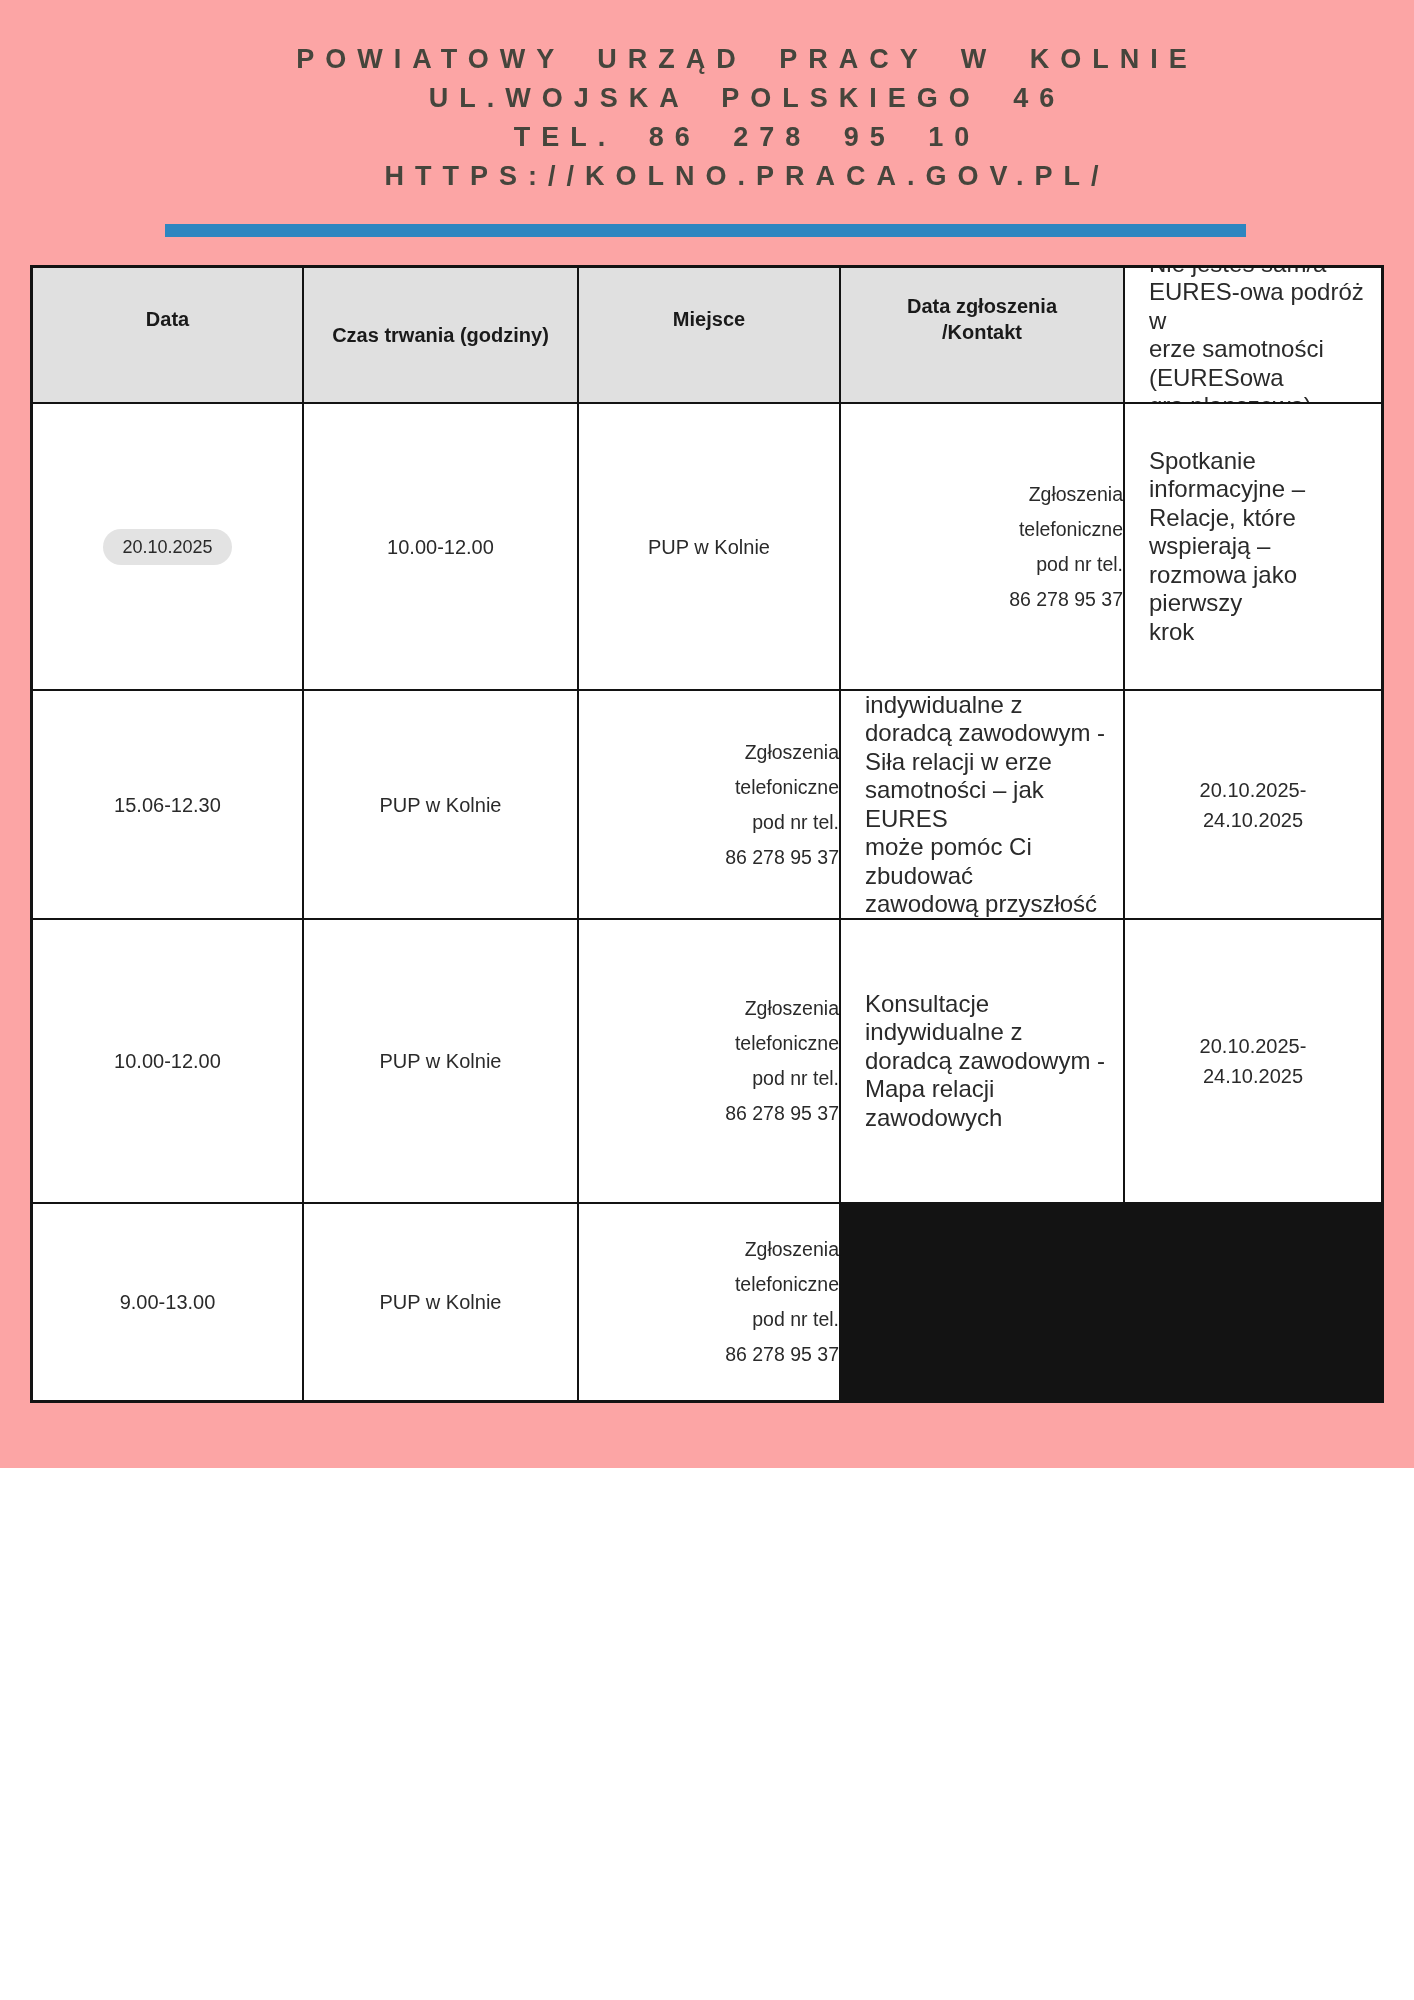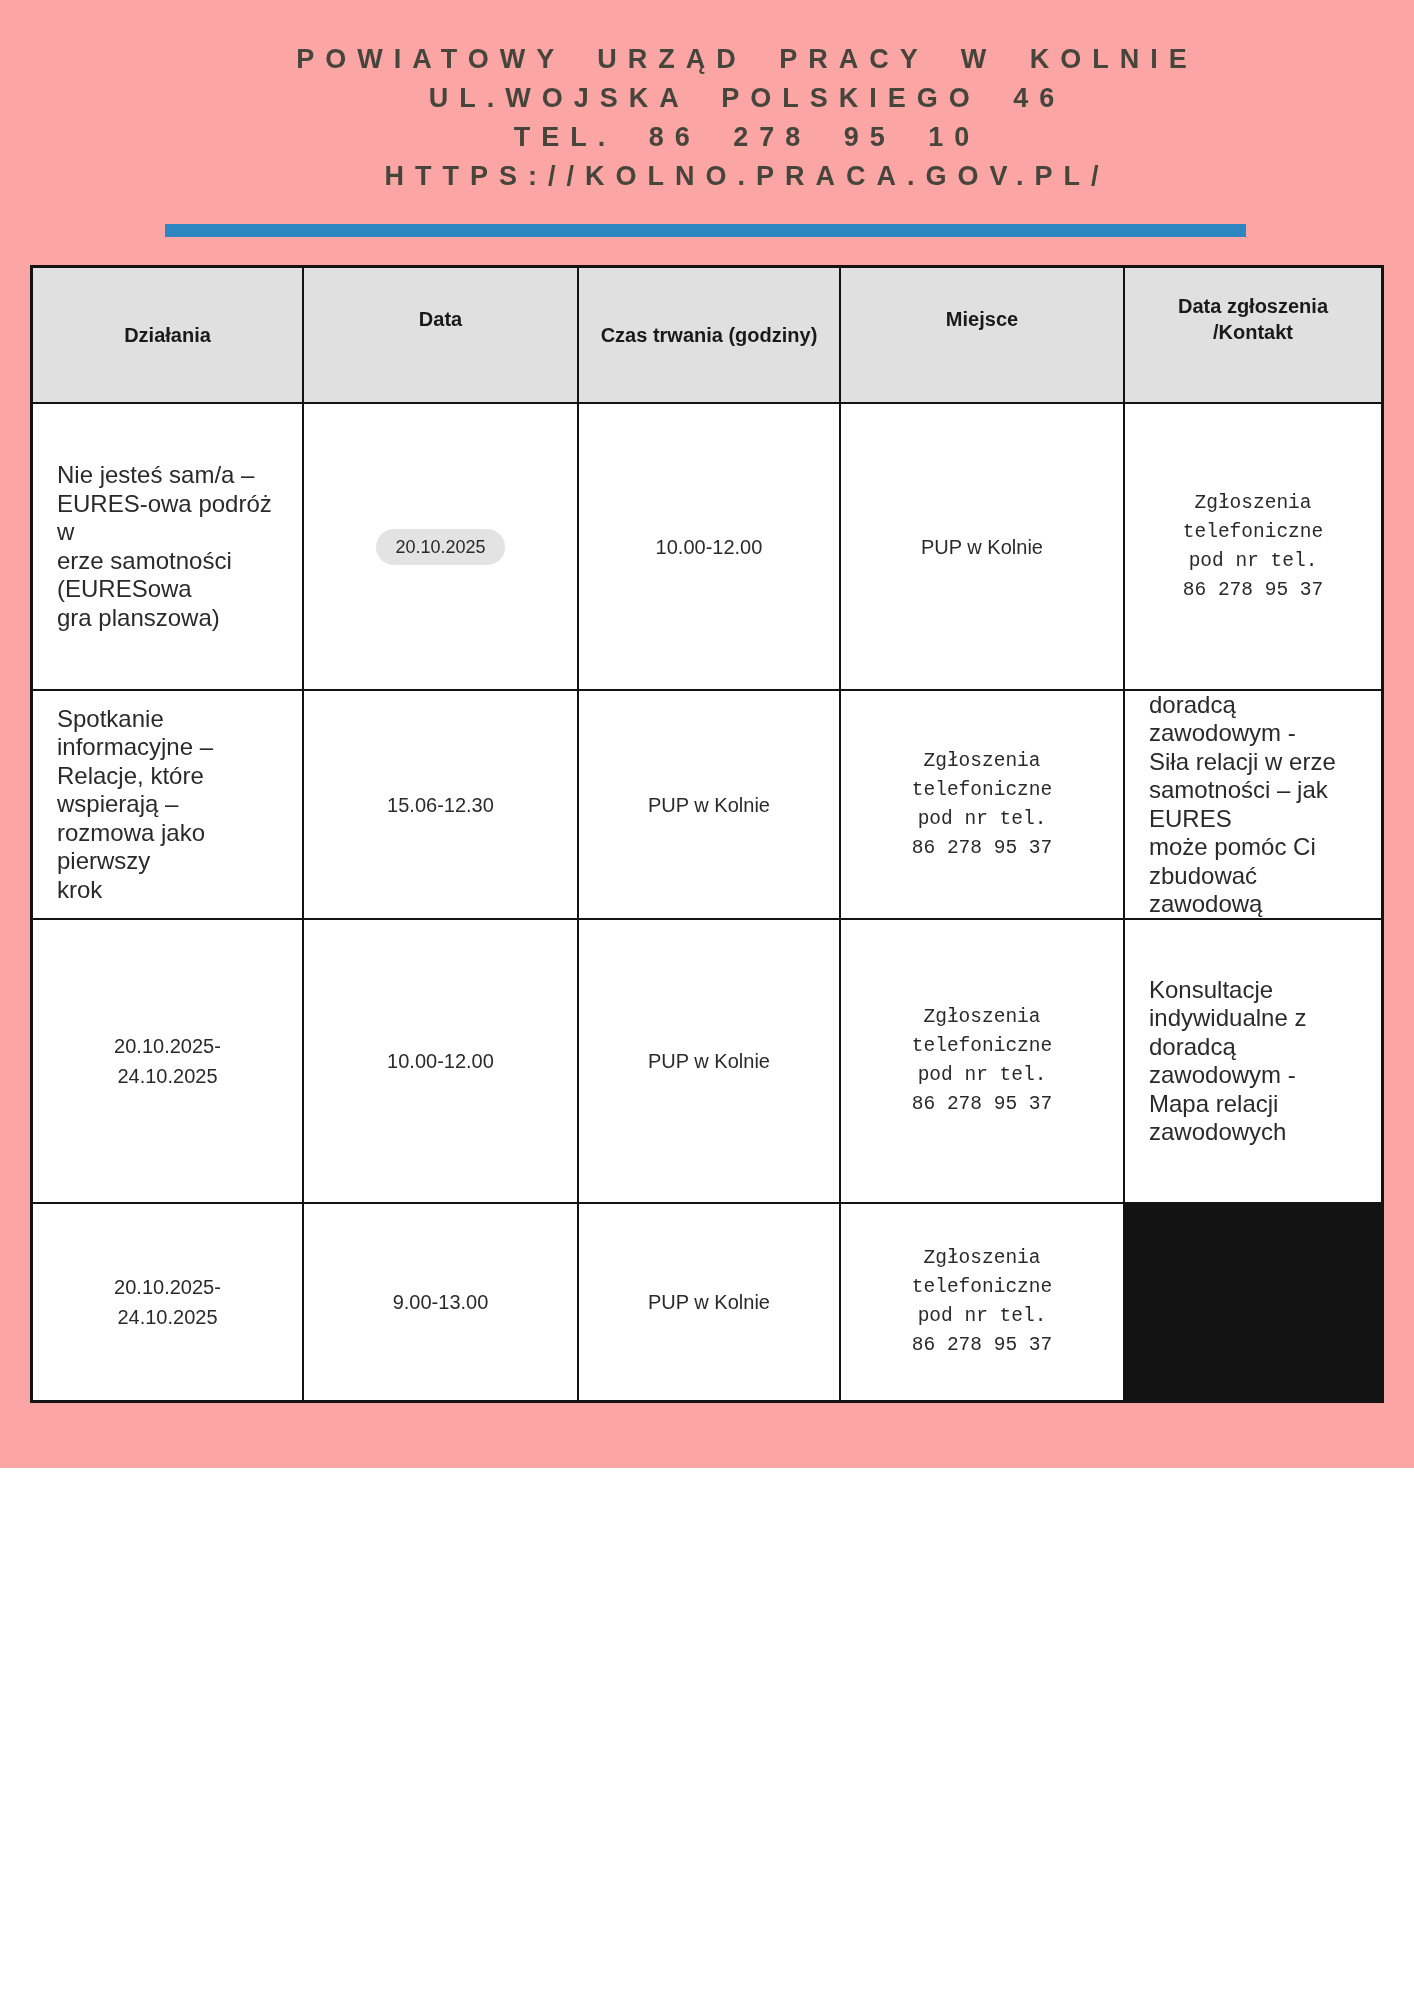--- a/index.html
+++ b/index.html
@@ -65,24 +65,23 @@
     white-space:pre-line;
   }
   .c-mid{
     font-size:20px;
     text-align:center;
     white-space:pre-line;
     line-height:30px;
   }
   .c-contact{
     font-size:19.5px;
-    line-height:29px;
-    text-align:center;
+    line-height:35px;
+    text-align:right;
     white-space:pre-line;
-    font-family:Liberation Mono, monospace;
   }
   .date-pill{
     display:inline-block;
     background:#E3E3E3;
     border-radius:24px;
     padding:6px 19px;
     font-size:18px;
     line-height:24px;
   }
   .inner{width:100%;}
@@ -96,21 +95,20 @@
     <div>POWIATOWY URZĄD PRACY W KOLNIE</div>
     <div>UL.WOJSKA POLSKIEGO 46</div>
     <div>TEL. 86 278 95 10</div>
     <div>HTTPS://KOLNO.PRACA.GOV.PL/</div>
   </div>
 
   <div class="divider-bar"></div>
 
   <div class="schedule-table">
 
-    <div class="cell hdr"><div class="inner">Działania</div></div>
     <div class="cell hdr hdr-high"><div class="inner">Data</div></div>
     <div class="cell hdr"><div class="inner">Czas trwania (godziny)</div></div>
     <div class="cell hdr hdr-high"><div class="inner">Miejsce</div></div>
     <div class="cell hdr hdr-high"><div class="inner">Data zgłoszenia
 /Kontakt</div></div>
 
     <div class="cell c-act"><div class="inner">Nie jesteś sam/a –
 EURES-owa podróż w
 erze samotności
 (EURESowa

